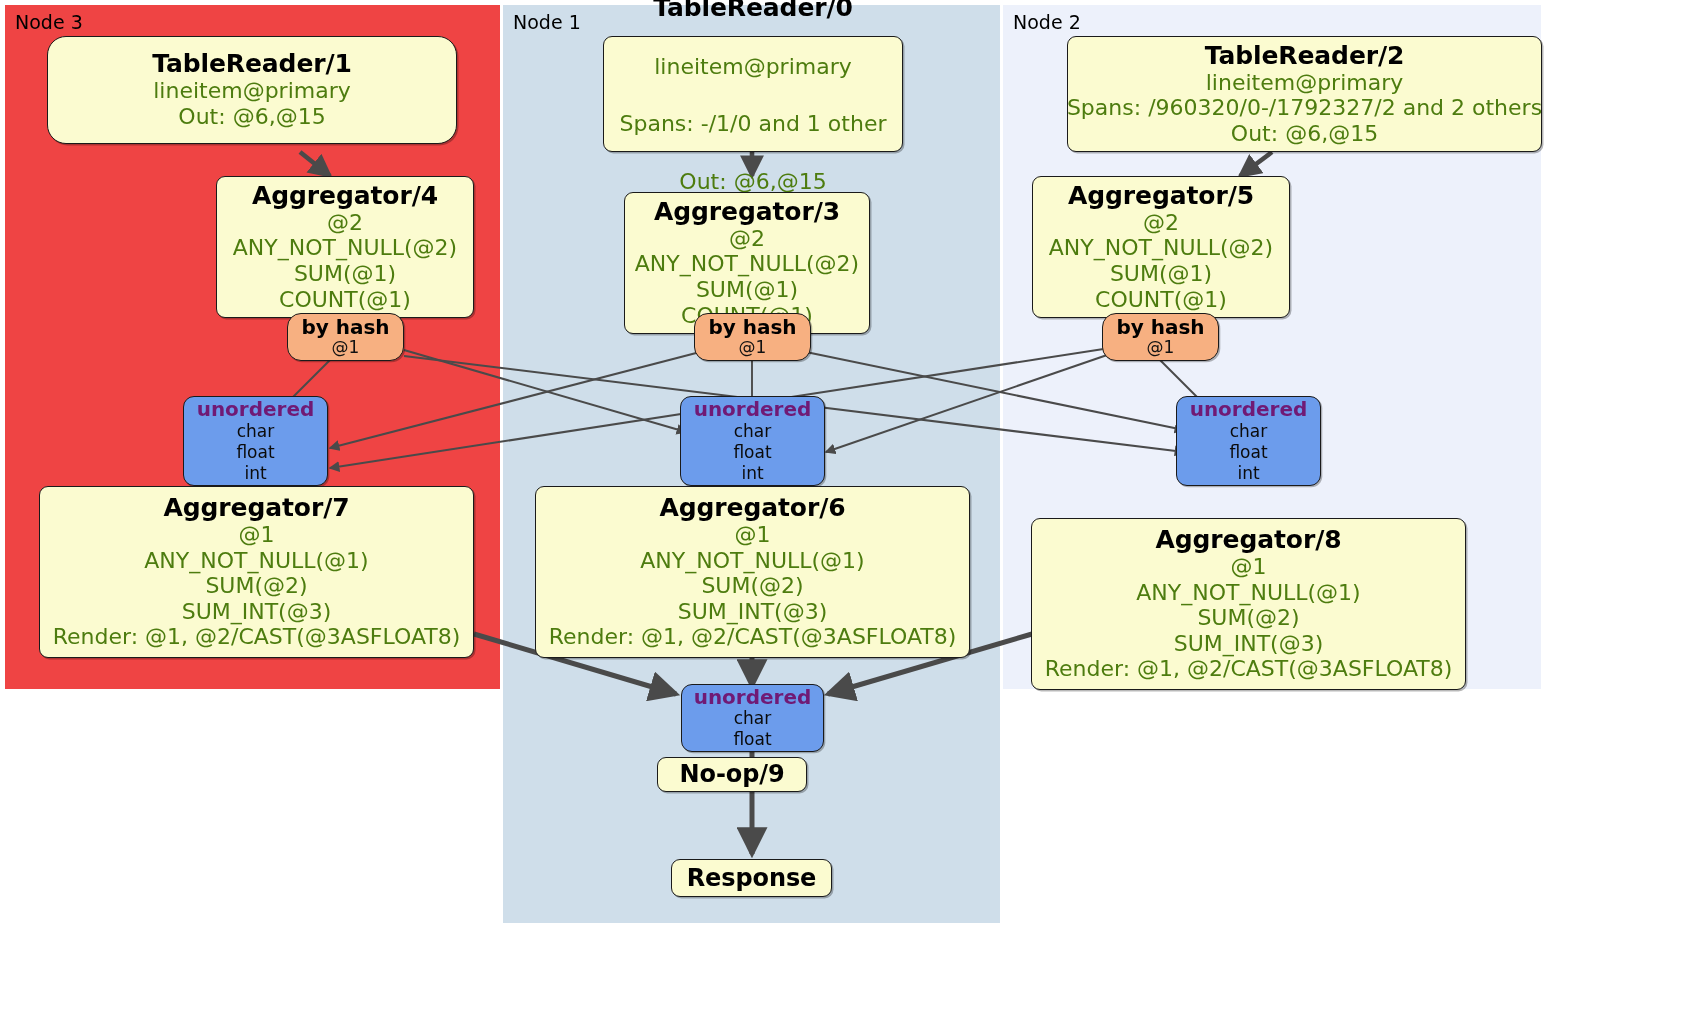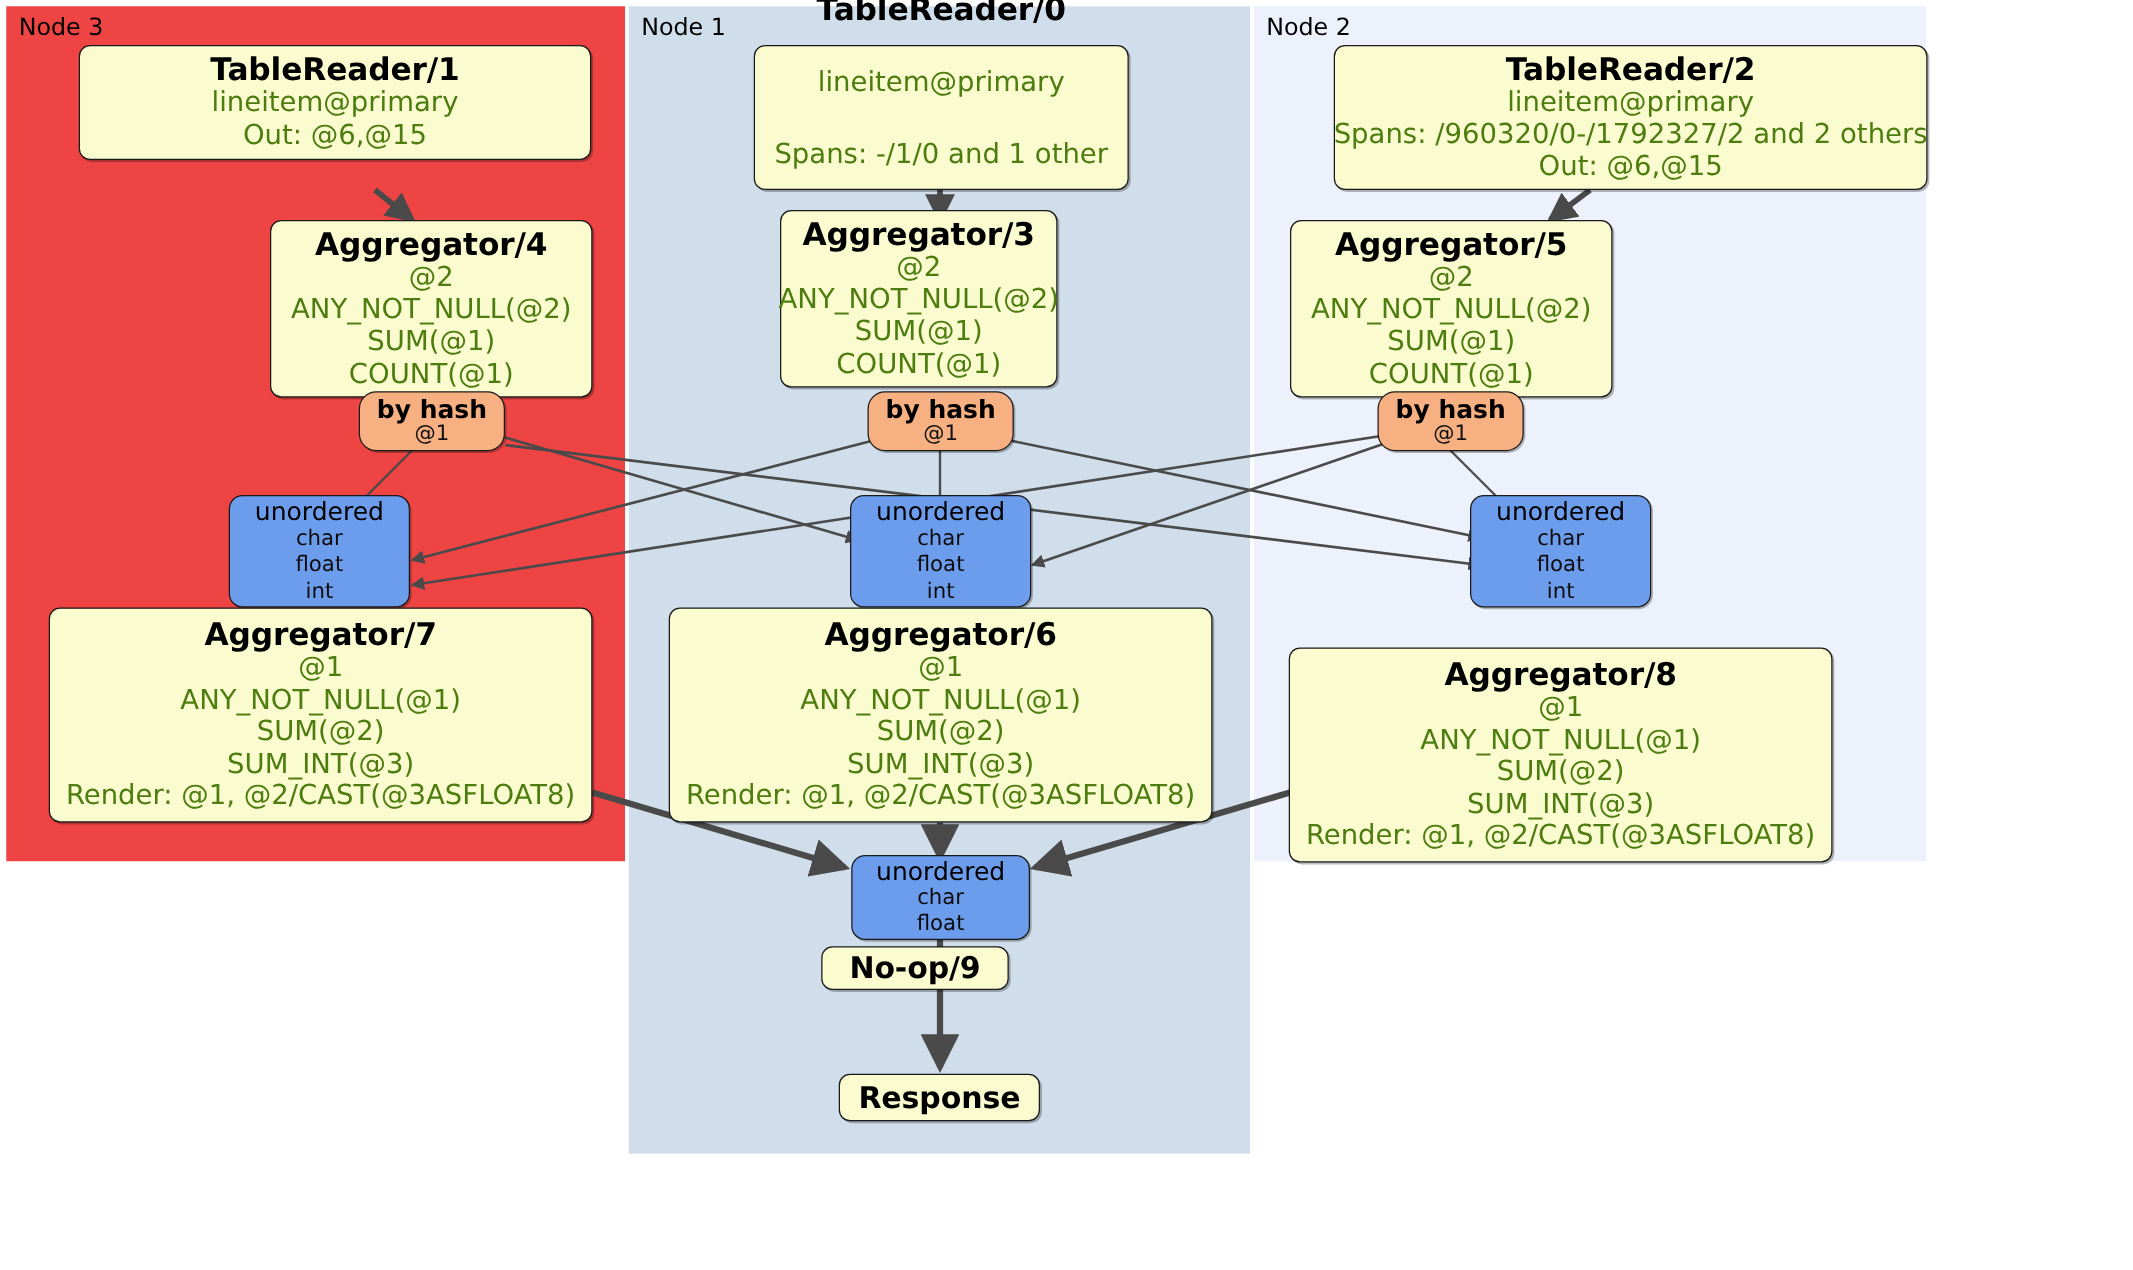--- a/index.html
+++ b/index.html
@@ -24,21 +24,21 @@
   .proc .ttl{font-weight:bold;font-size:25px;color:#000;line-height:1.12;letter-spacing:-.1px;}
   .proc .ln{font-size:22px;color:#4d7c0f;line-height:1.16;white-space:nowrap;}
 
   .router{background:#f7b081;border:1.6px solid #1a1a1a;border-radius:14px;
           box-shadow:1.3px 1.3px 0 rgba(0,0,0,.28);}
   .router .rttl{font-weight:bold;font-size:20px;color:#000;line-height:1.1;text-align:right;}
   .router .rln{font-size:17px;color:#111;line-height:1.15;}
 
   .sync{background:#6c9cec;border:1.6px solid #1a1a1a;border-radius:11px;
         box-shadow:1.3px 1.3px 0 rgba(0,0,0,.28);}
-  .sync .sttl{font-weight:normal;font-size:20px;color:#000000;line-height:1.12;}
+  .sync .sttl{font-weight:bold;font-size:20px;color:#701a75;line-height:1.12;}
   .sync .sln{font-size:17px;color:#0b0b0b;line-height:1.24;}
 
   .small .ttl{font-size:24px;}
 </style>
 </head>
 <body>
 
 <div id="stage">
 
   <div class="panel" style="left:5px;top:5px;width:495px;height:684px;background:#ef4444;">
@@ -94,21 +94,21 @@
     </g>
 
     <g stroke="#4a4a4a" stroke-width="5" fill="none">
       <path d="M 752 752 L 752 758"></path>
     </g>
     <g stroke="#4a4a4a" stroke-width="5" fill="none" marker-end="url(#ahs)">
       <path d="M 752 790 L 752 854"></path>
     </g>
   </svg>
 
-  <div class="box proc" style="left:63px;top:36px;width:410px;height:92px;">
+  <div class="box proc" style="left:47px;top:36px;width:410px;height:108px;border-radius:19px;">
     <div class="ttl">TableReader/1</div>
     <div class="ln">lineitem@primary</div>
     <div class="ln">Out: @6,@15</div>
   </div>
 
   <div class="box proc" style="left:603px;top:36px;width:300px;height:116px;gap:32px;">
     <div class="ttl">TableReader/0</div>
     <div class="ln">lineitem@primary</div>
     <div class="ln">Spans: -/1/0 and 1 other</div>
     <div class="ln">Out: @6,@15</div>
@@ -122,21 +122,21 @@
   </div>
 
   <div class="box proc" style="left:216px;top:176px;width:258px;height:142px;">
     <div class="ttl">Aggregator/4</div>
     <div class="ln">@2</div>
     <div class="ln">ANY_NOT_NULL(@2)</div>
     <div class="ln">SUM(@1)</div>
     <div class="ln">COUNT(@1)</div>
   </div>
 
-  <div class="box proc" style="left:624px;top:168px;width:222px;height:142px;text-align:center;">
+  <div class="box proc" style="left:624px;top:192px;width:246px;height:142px;text-align:center;">
     <div class="ttl">Aggregator/3</div>
     <div class="ln">@2</div>
     <div class="ln">ANY_NOT_NULL(@2)</div>
     <div class="ln">SUM(@1)</div>
     <div class="ln">COUNT(@1)</div>
   </div>
 
   <div class="box proc" style="left:1032px;top:176px;width:258px;height:142px;">
     <div class="ttl">Aggregator/5</div>
     <div class="ln">@2</div>

